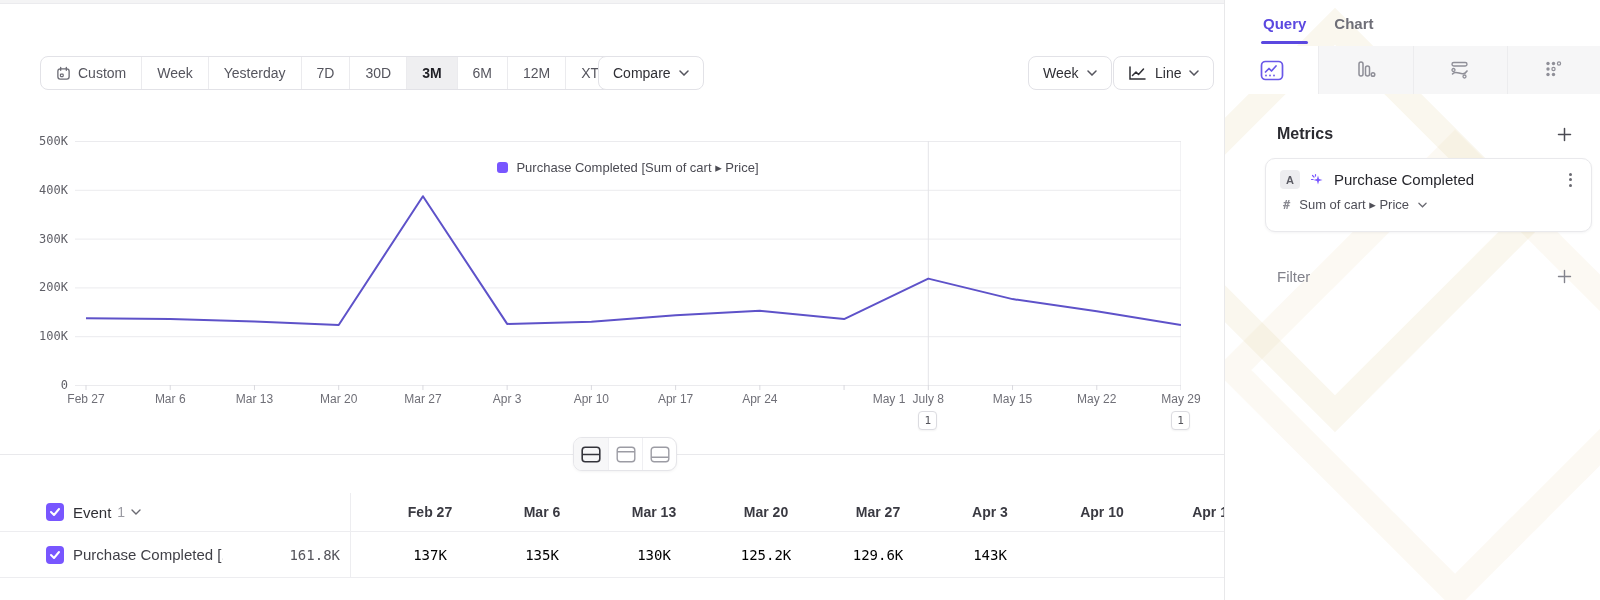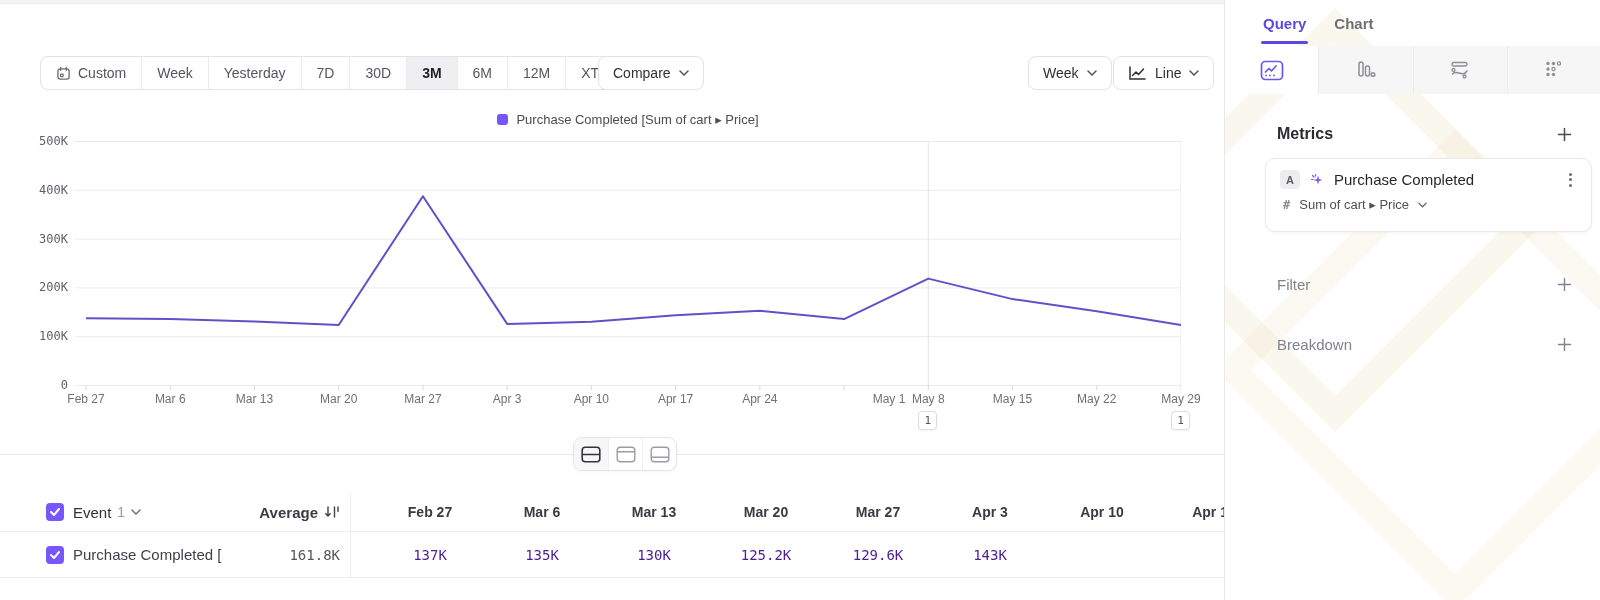--- a/index.html
+++ b/index.html
@@ -22,21 +22,21 @@
   .seg.sel { background:#efeff1; color:#1f1f25; font-weight:bold; }
   .btn { position:absolute; top:56px; height:34px; display:flex; align-items:center; gap:8px;
     padding:0 14px; border:1px solid #e2e2e7; border-radius:8px; background:#fff;
     font-size:14px; color:#2f2f35; font-weight:500; cursor:pointer; }
   .btn-compare { left:598px; }
   .btn-week { left:1028px; }
   .btn-line { left:1113px; }
 
   
   .legend { position:absolute; left:75px; top:112px; width:1106px; display:flex; justify-content:center; }
-  .legend-item { display:flex; align-items:center; gap:8px; cursor:pointer; }
+  .legend-item { display:flex; align-items:center; gap:8px; cursor:pointer;margin-top:48px; }
   .legend-swatch { width:11px; height:11px; border-radius:3px; }
   .legend-label { font-size:13px; color:#4b4b53; }
 
   
   .plot-area { position:absolute; left:75px; top:141px; width:1106px; height:252px; }
   .y-labels { position:absolute; left:22px; top:141px; width:46px; height:244px; }
   .y-tick-label { position:absolute; right:0; width:46px; text-align:right; font-size:12px; color:#5f5f67; }
   .x-labels { position:absolute; left:75px; top:392px; width:1106px; height:16px; }
   .x-tick-label { position:absolute; width:70px; margin-left:-35px; text-align:center; font-size:12px; color:#6f6f77; }
   .badges { position:absolute; left:75px; top:411px; width:1106px; height:20px; }
@@ -67,21 +67,21 @@
   .avg-block { position:absolute; left:200px; top:0; width:140px; height:100%;
     display:flex; align-items:center; justify-content:flex-end; gap:6px; }
   .avg-label { font-size:15px; font-weight:bold; color:#3c3c43; cursor:pointer; }
   .row-name { position:absolute; left:73px; top:0; height:100%; display:flex; align-items:center;
     font-size:15px; color:#3f3f46; max-width:150px; white-space:nowrap; overflow:hidden; }
   .avg-value { position:absolute; left:200px; top:0; width:140px; height:100%;
     display:flex; align-items:center; justify-content:flex-end; font-size:14px; color:#55555c; }
   .date-cols { position:absolute; left:350px; top:0; height:100%; display:flex; padding-left:24px; }
   .date-col { width:112px; height:100%; display:flex; align-items:center; justify-content:center; flex:none; }
   .date-head { font-size:14px; font-weight:bold; color:#3a3a42; }
-  .date-val { font-size:14px; color:#4c1d95; }
+  .date-val { font-size:14px; color:#000000; }
 
   
   .sidebar { position:absolute; left:1224px; top:0; width:376px; height:600px;
     background:#fff; border-left:1px solid #e8e8ea; overflow:hidden; }
   .wm { position:absolute; border:26px solid rgba(234,217,178,.22); transform:rotate(45deg); }
   .wm1 { width:300px; height:300px; left:-40px; top:70px; }
   .wm2 { width:340px; height:340px; left:60px; top:200px; border-color:rgba(234,217,178,.16); }
   .side-tabs { position:absolute; left:38px; top:0; height:46px; display:flex; gap:28px; }
   .side-tab { position:relative; display:flex; align-items:center; font-size:15px; font-weight:700;
     color:#6e6e77; cursor:pointer; height:100%; }
@@ -102,21 +102,21 @@
     box-shadow:0 1px 3px rgba(20,20,40,.05); padding:11px 14px; cursor:pointer; }
   .mc-row1 { display:flex; align-items:center; gap:9px; }
   .mc-badge { width:20px; height:19px; background:#ededf0; border-radius:4px; font-size:11px;
     font-weight:bold; color:#5d5d66; display:flex; align-items:center; justify-content:center; }
   .mc-name { font-size:15px; font-weight:500; color:#26262c; flex:1; }
   .mc-kebab { width:14px; display:flex; flex-direction:column; align-items:center; gap:2.5px; cursor:pointer; }
   .mc-kebab i { width:3px; height:3px; border-radius:50%; background:#6a6a72; }
   .mc-row2 { display:flex; align-items:center; gap:9px; margin-top:8px; padding-left:3px; cursor:pointer; }
   .mc-hash { font-size:12px; color:#8a8a92; font-weight:bold; }
   .mc-agg { font-size:13px; color:#4f4f58; }
-  .filter-row { top:272px; height:24px; }
+  .filter-row { top:264px; height:24px; }
   .breakdown-row { top:332px; height:24px; }
   svg { display:block; }
 </style>
 </head>
 <body>
 
 <div class="screen">
   <div class="top-strip"></div>
 
   <div class="seg-group">
@@ -228,21 +228,21 @@
       <div class="x-tick-label" style="left: 11px;">Feb 27</div>
       <div class="x-tick-label" style="left: 95.2308px;">Mar 6</div>
       <div class="x-tick-label" style="left: 179.462px;">Mar 13</div>
       <div class="x-tick-label" style="left: 263.692px;">Mar 20</div>
       <div class="x-tick-label" style="left: 347.923px;">Mar 27</div>
       <div class="x-tick-label" style="left: 432.154px;">Apr 3</div>
       <div class="x-tick-label" style="left: 516.385px;">Apr 10</div>
       <div class="x-tick-label" style="left: 600.615px;">Apr 17</div>
       <div class="x-tick-label" style="left: 684.846px;">Apr 24</div>
       <div class="x-tick-label" style="left: 814px;">May 1</div>
-      <div class="x-tick-label" style="left: 853.308px;">May 8</div>
+      <div class="x-tick-label" style="left: 853.308px;">July 8</div>
       <div class="x-tick-label" style="left: 937.538px;">May 15</div>
       <div class="x-tick-label" style="left: 1021.77px;">May 22</div>
       <div class="x-tick-label" style="left: 1106px;">May 29</div>
     </div>
   <div class="badges">
       <div class="annotation-badge mono" style="left: 853.308px;">1</div>
       <div class="annotation-badge mono" style="left: 1106px;">1</div>
     </div>
 
   <div class="mid-divider"></div>
@@ -273,28 +273,20 @@
       <svg width="12" height="10" viewBox="0 0 12 10">
           <path d="M2 5l3 3 5-6" stroke="#fff" stroke-width="2" fill="none" stroke-linecap="round" stroke-linejoin="round"></path>
         </svg>
     </div>
     <div class="event-head">
       <span class="event-label">Event</span>
       <span class="event-count">1</span>
       <svg width="10" height="6" viewBox="0 0 10 6">
           <path d="M1 1l4 4 4-4" stroke="#6a6a72" stroke-width="1.4" fill="none" stroke-linecap="round"></path>
         </svg>
-    </div>
-    <div class="avg-block">
-      <span class="avg-label">Average</span>
-      <svg width="16" height="14" viewBox="0 0 16 14">
-        <path d="M4 2v9M4 11L1.8 8.8M4 11l2.2-2.2" stroke="#3f3f46" stroke-width="1.4" fill="none" stroke-linecap="round" stroke-linejoin="round"></path>
-        <path d="M10.5 2v10" stroke="#3f3f46" stroke-width="1.4" stroke-linecap="round"></path>
-        <path d="M14 2v4.5" stroke="#3f3f46" stroke-width="1.4" stroke-linecap="round"></path>
-      </svg>
     </div>
     <div class="date-cols">
         <div class="date-col date-head">Feb 27</div>
         <div class="date-col date-head">Mar 6</div>
         <div class="date-col date-head">Mar 13</div>
         <div class="date-col date-head">Mar 20</div>
         <div class="date-col date-head">Mar 27</div>
         <div class="date-col date-head">Apr 3</div>
         <div class="date-col date-head">Apr 10</div>
         <div class="date-col date-head">Apr 17</div>
@@ -406,22 +398,14 @@
 
     <div class="side-row filter-row">
       <span class="section-label">Filter</span>
       <span class="plus-btn">
         <svg width="15" height="15" viewBox="0 0 15 15">
             <path d="M7.5 1.5v12M1.5 7.5h12" stroke="#83838c" stroke-width="1.4" stroke-linecap="round"></path>
           </svg>
       </span>
     </div>
 
-    <div class="side-row breakdown-row">
-      <span class="section-label">Breakdown</span>
-      <span class="plus-btn">
-        <svg width="15" height="15" viewBox="0 0 15 15">
-            <path d="M7.5 1.5v12M1.5 7.5h12" stroke="#83838c" stroke-width="1.4" stroke-linecap="round"></path>
-          </svg>
-      </span>
-    </div>
   </div>
 </div>
 
 </body></html>

